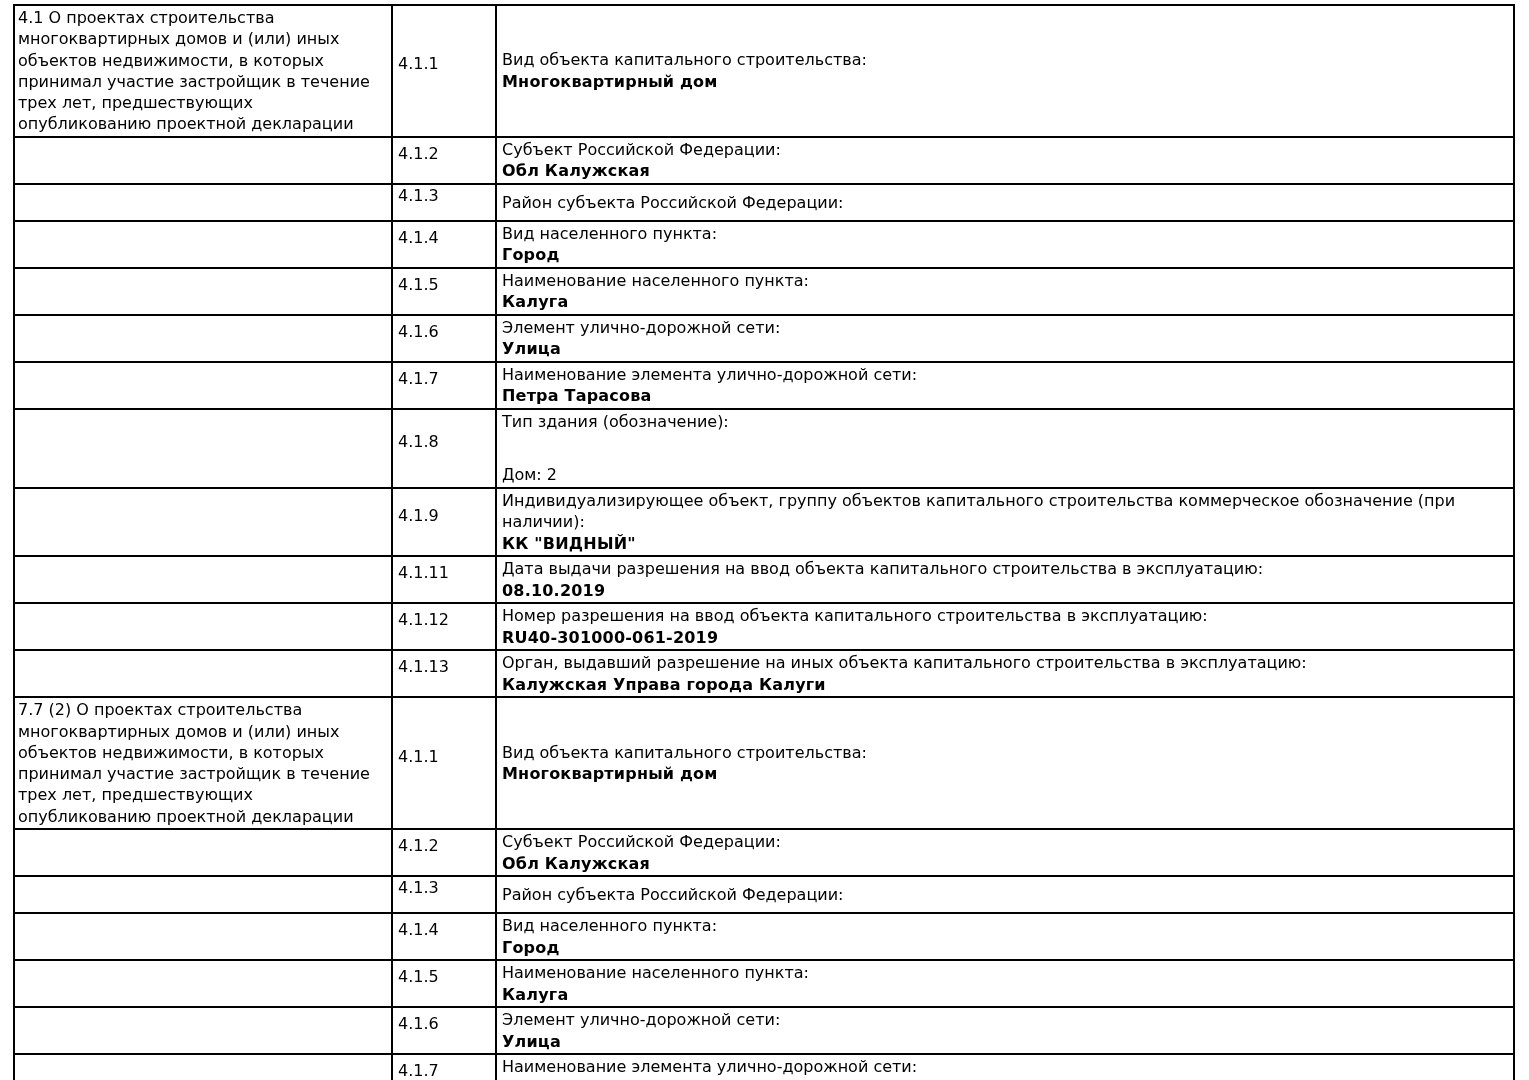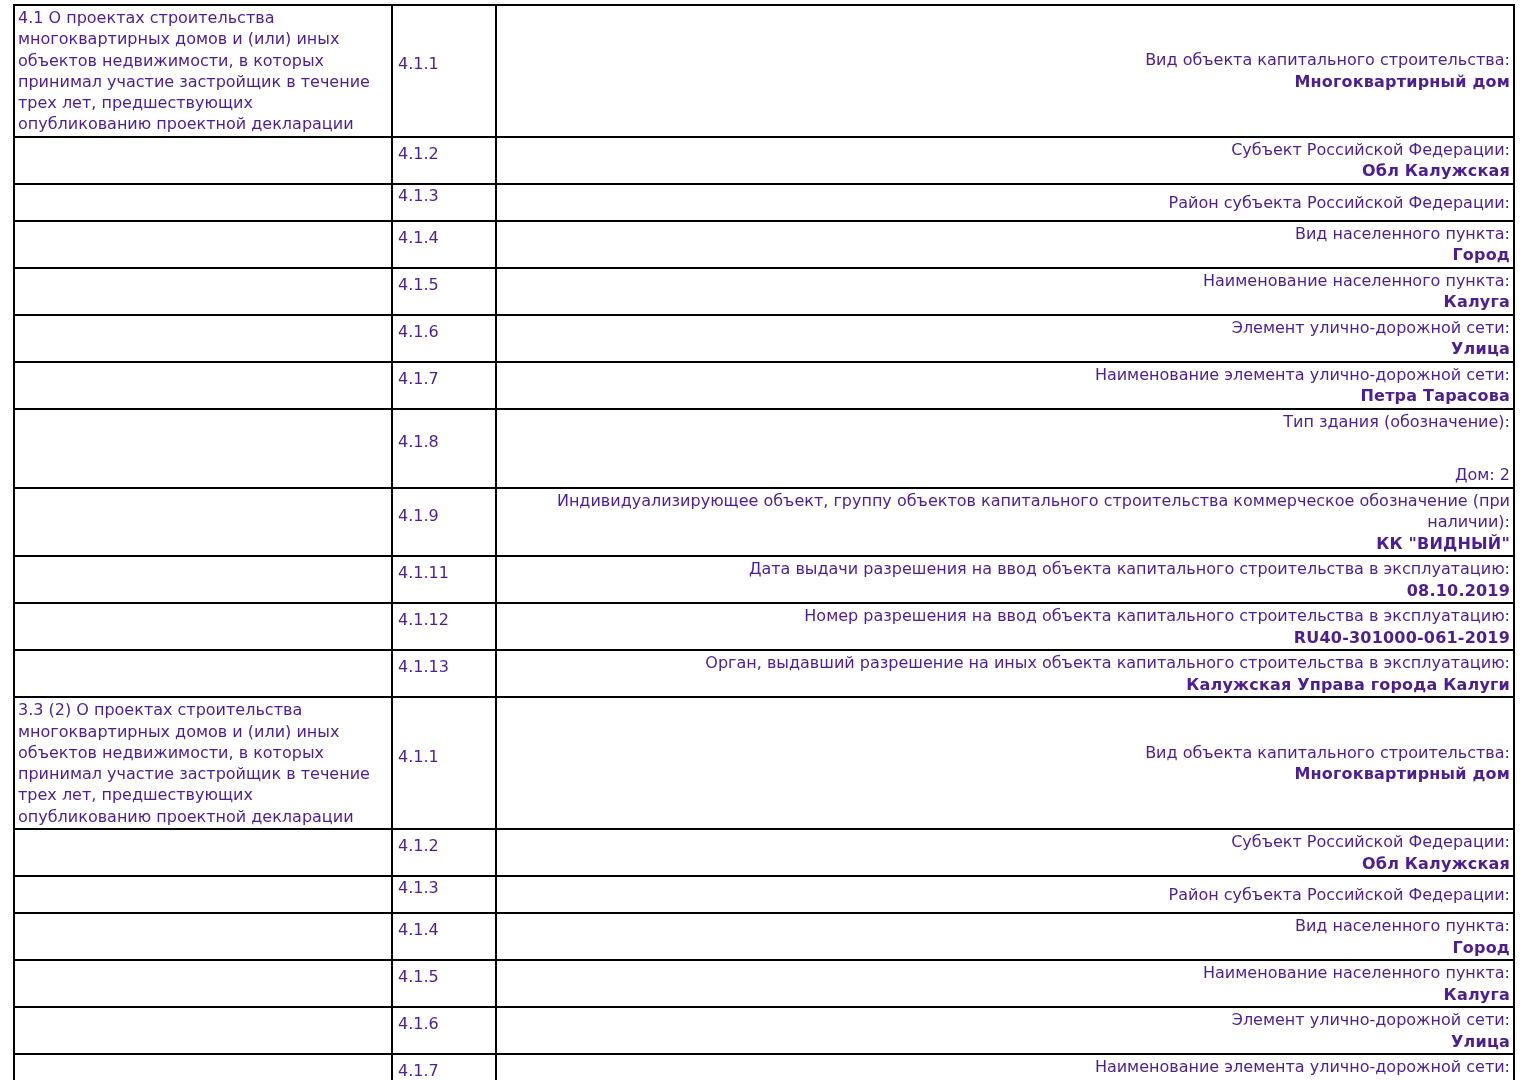--- a/index.html
+++ b/index.html
@@ -5,21 +5,21 @@
   html, body {
     margin: 0;
     padding: 0;
     background: #ffffff;
   }
   .page {
     position: relative;
     width: 1529px;
     height: 1080px;
     background: #ffffff;
-    color: #4c1d95;
+    color: #000000;
     font-family: "DejaVu Sans", "Liberation Sans", sans-serif;
     overflow: hidden;
   }
   table.decl {
     position: absolute;
     left: 13px;
     top: 4px;
     width: 1500px;
     border-collapse: collapse;
     table-layout: fixed;
@@ -42,21 +42,20 @@
   td.code {
     font-size: 16px;
     padding: 1px 2px 15px 5px;
     vertical-align: middle;
   }
   td.val {
     font-size: 16px;
     line-height: 21.5px;
     padding: 1px 3px 1px 5px;
     vertical-align: middle;
-    text-align: right;
   }
   .label {
     font-weight: normal;
   }
   .value {
     font-weight: bold;
     letter-spacing: 0.2px;
   }
   .value.regular {
     font-weight: normal;
@@ -167,21 +166,21 @@
       <tr>
         <td class="desc"></td>
         <td class="code">4.1.13</td>
         <td class="val">
           <div class="label">Орган, выдавший разрешение на иных объекта капитального строительства в эксплуатацию:</div>
           <div class="value">Калужская Управа города Калуги</div>
         </td>
       </tr>
 
       <tr>
-        <td class="desc"><span>3.3 (2) О проектах строительства многоквартирных домов и (или) иных объектов недвижимости, в которых принимал участие застройщик в течение трех лет, предшествующих опубликованию проектной декларации</span></td>
+        <td class="desc"><span>7.7 (2) О проектах строительства многоквартирных домов и (или) иных объектов недвижимости, в которых принимал участие застройщик в течение трех лет, предшествующих опубликованию проектной декларации</span></td>
         <td class="code">4.1.1</td>
         <td class="val">
           <div class="label">Вид объекта капитального строительства:</div>
           <div class="value">Многоквартирный дом</div>
         </td>
       </tr>
       <tr>
         <td class="desc"></td>
         <td class="code">4.1.2</td>
         <td class="val">

